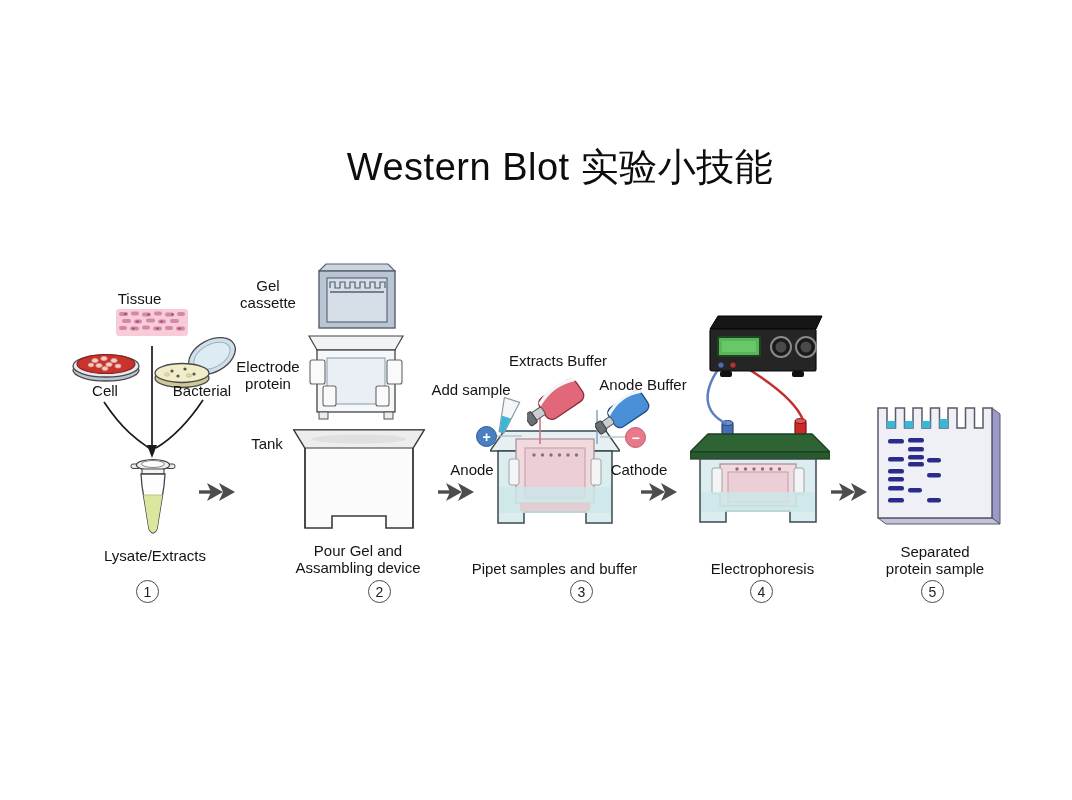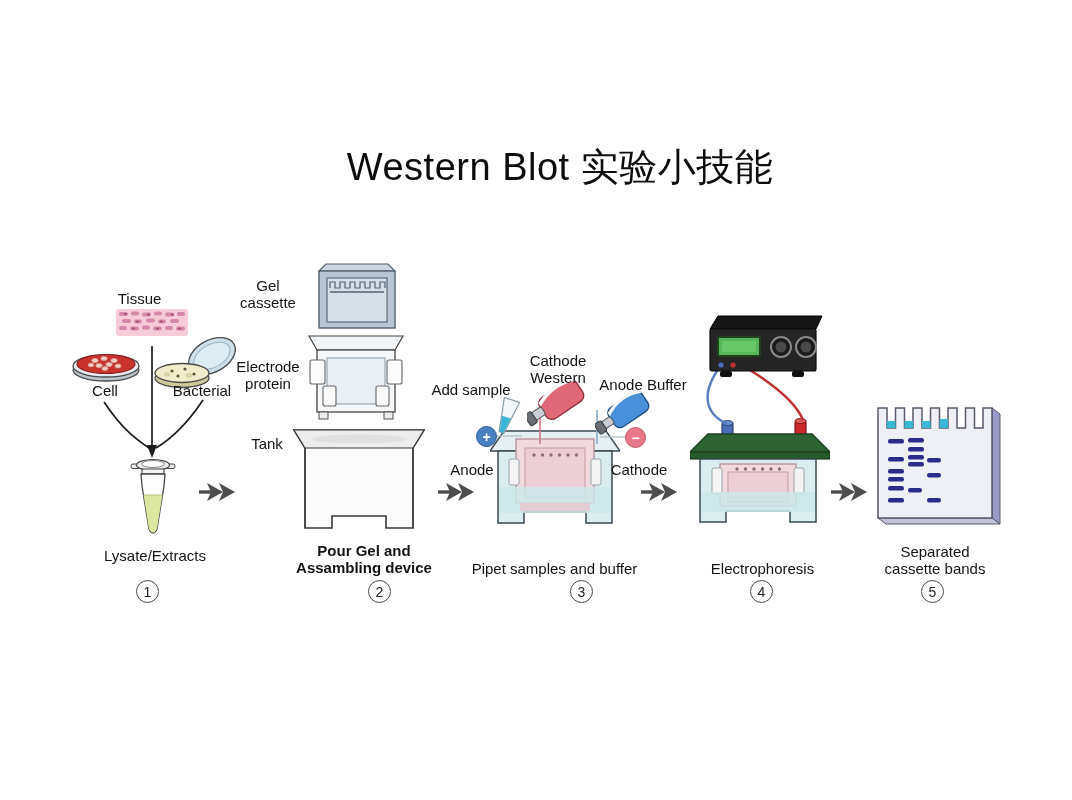--- a/index.html
+++ b/index.html
@@ -186,21 +186,21 @@
   <div class="art" style="left:292px;top:424px;">
     <svg width="134" height="110" viewBox="0 0 134 110">
       <path d="M2,6 L132,6 L121,24 L121,104 L94,104 L94,92 L40,92 L40,104 L13,104 L13,24 Z" fill="#fbfbfb" stroke="#3a3a3a" stroke-width="1.6"></path>
       <polygon points="2,6 132,6 121,24 13,24" fill="#ededed" stroke="#3a3a3a" stroke-width="1.1"></polygon>
       <ellipse cx="67" cy="15" rx="47" ry="4.5" fill="#e0e0e0"></ellipse>
       <line x1="13" y1="24" x2="13" y2="104" stroke="#3a3a3a" stroke-width="1.2"></line>
       <line x1="121" y1="24" x2="121" y2="104" stroke="#3a3a3a" stroke-width="1.2"></line>
     </svg>
   </div>
 
-  <div class="caption" style="left:278px;top:542px;width:172px;font-weight:bold;">
+  <div class="caption" style="left:272px;top:542px;width:172px;">
     <span>Pour Gel and</span>
     <span>Assambling device</span>
   </div>
   <div class="badge" style="left:368px;top:580px;">2</div>
 
   <div class="art" style="left:438px;top:481px;">
     <svg width="40" height="22" viewBox="0 0 40 22">
       <rect x="0" y="9.3" width="16" height="3.4" fill="#4d4d4d"></rect>
       <polygon points="8,2 24,11 8,20 12,11" fill="#4d4d4d"></polygon>
       <polygon points="20,2 36,11 20,20 24,11" fill="#4d4d4d"></polygon>
@@ -262,21 +262,21 @@
       <g transform="translate(33,26) rotate(-34)">
         <rect x="-20" y="-11" width="40" height="23" rx="6.5" fill="#4a90d9" stroke="#1f4e7e" stroke-width="1.3"></rect>
         <path d="M-19,-4 Q0,-15 20,-6 L20,-10 Q0,-17 -19,-8 Z" fill="#f5f6f8"></path>
         <rect x="-30" y="-4" width="11" height="8" rx="2" fill="#c9ced4" stroke="#555" stroke-width="1"></rect>
         <rect x="-37" y="-6" width="8" height="12" rx="2" fill="#6a6f75" stroke="#3a3a3a" stroke-width="1"></rect>
       </g>
     </svg>
   </div>
 
   <div class="lbl" style="left:425px;top:381px;width:92px;">Add sample</div>
-  <div class="lbl" style="left:503px;top:352px;width:110px;">Cathode Western</div>
+  <div class="lbl" style="left:503px;top:352px;width:110px;">Extracts Buffer</div>
   <div class="lbl" style="left:595px;top:366px;width:96px;margin-top:10px;">Anode Buffer</div>
 
   <div class="pole plus" style="left:476px;top:426px;">+</div>
   <div class="pole minus" style="left:625px;top:427px;">−</div>
 
   <div class="lbl" style="left:444px;top:461px;width:56px;">Anode</div>
   <div class="lbl" style="left:606px;top:461px;width:66px;">Cathode</div>
 
   <div class="caption" style="left:462px;top:560px;width:185px;">Pipet samples and buffer</div>
   <div class="badge" style="left:570px;top:580px;">3</div>
@@ -378,17 +378,17 @@
         <rect x="35" y="86" width="14" height="4.4" rx="2.2"></rect>
         <rect x="54" y="56" width="14" height="4.4" rx="2.2"></rect>
         <rect x="54" y="71" width="14" height="4.4" rx="2.2"></rect>
         <rect x="54" y="96" width="14" height="4.4" rx="2.2"></rect>
       </g>
     </svg>
   </div>
 
   <div class="caption" style="left:867px;top:543px;width:136px;text-align:center;">
     <span>Separated</span>
-    <span>cassette bands</span>
+    <span>protein sample</span>
   </div>
   <div class="badge" style="left:921px;top:580px;">5</div>
 
 </div>
 
 </body></html>

